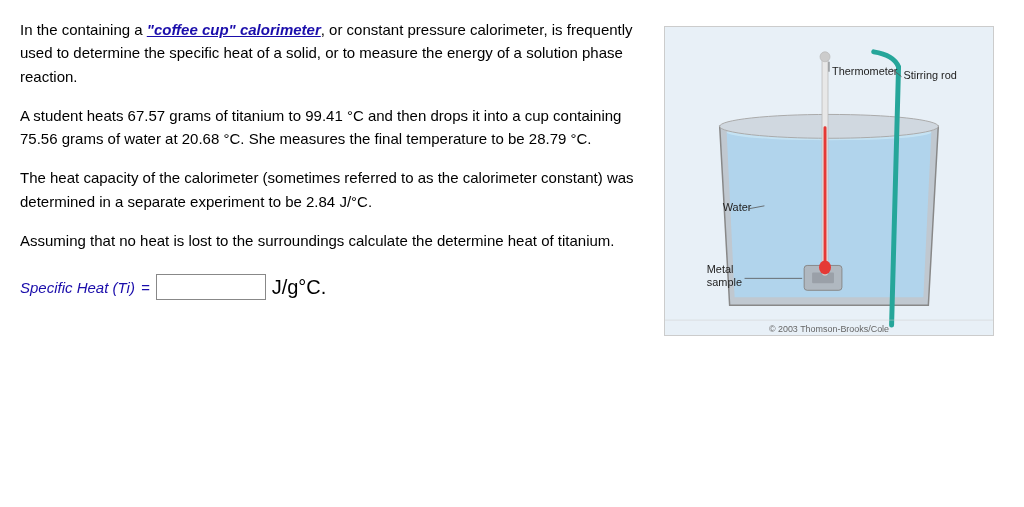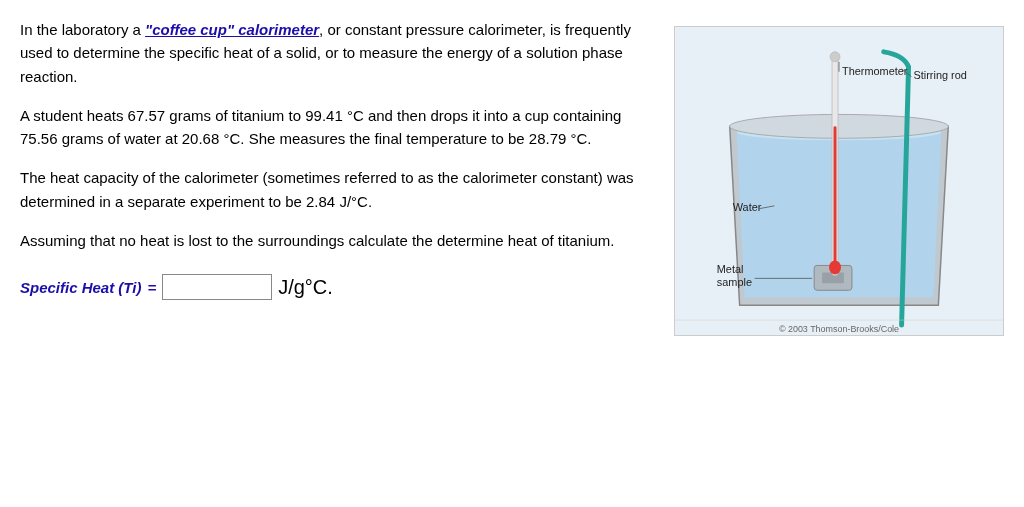--- a/index.html
+++ b/index.html
@@ -43,40 +43,40 @@
       text-decoration: underline;
     }
     .answer-row {
       display: flex;
       align-items: center;
       gap: 6px;
       margin-top: 6px;
     }
     .specific-heat-label {
       color: #1a0dab;
-      font-weight: bold;
+      font-weight: normal;
       font-style: italic;
       font-size: 15px;
     }
     .answer-input {
       border: 1px solid #888;
       width: 110px;
       height: 26px;
       font-size: 14px;
       padding: 2px 4px;
     }
     .unit-label {
       font-size: 20px;
     }
     .right-content {
       width: 340px;
       flex-shrink: 0;
       display: flex;
       flex-direction: column;
-      align-items: flex-end;
+      align-items: flex-start;
       padding-top: 8px;
     }
     .calorimeter-diagram {
       border: 1px solid #ccc;
       width: 330px;
       height: 310px;
       position: relative;
       background: #f0f4f8;
       overflow: hidden;
     }
@@ -86,21 +86,21 @@
       height: 100%;
     }
   </style>
 </head>
 <body>
 
 <div class="page">
   <div class="left-content">
 
     <div class="paragraph">
-      <span>In the laboratory a </span><span class="coffee-cup-link">"coffee cup" calorimeter</span><span>, or constant pressure calorimeter, is frequently used to determine the specific heat of a solid, or to measure the energy of a solution phase reaction.</span>
+      <span>In the containing a </span><span class="coffee-cup-link">"coffee cup" calorimeter</span><span>, or constant pressure calorimeter, is frequently used to determine the specific heat of a solid, or to measure the energy of a solution phase reaction.</span>
     </div>
 
     <div class="paragraph">
       <span>A student heats </span><span class="bold">67.57</span><span> grams of </span><span class="bold">titanium</span><span> to </span><span class="bold">99.41</span><span> °C and then drops it into a cup containing </span><span class="bold">75.56</span><span> grams of water at </span><span class="bold">20.68</span><span> °C. She measures the final temperature to be </span><span class="bold">28.79</span><span> °C.</span>
     </div>
 
     <div class="paragraph">
       <span>The heat capacity of the calorimeter (sometimes referred to as the </span><span class="italic">calorimeter constant</span><span>) was determined in a separate experiment to be </span><span class="bold">2.84</span><span> J/°C.</span>
     </div>
 

